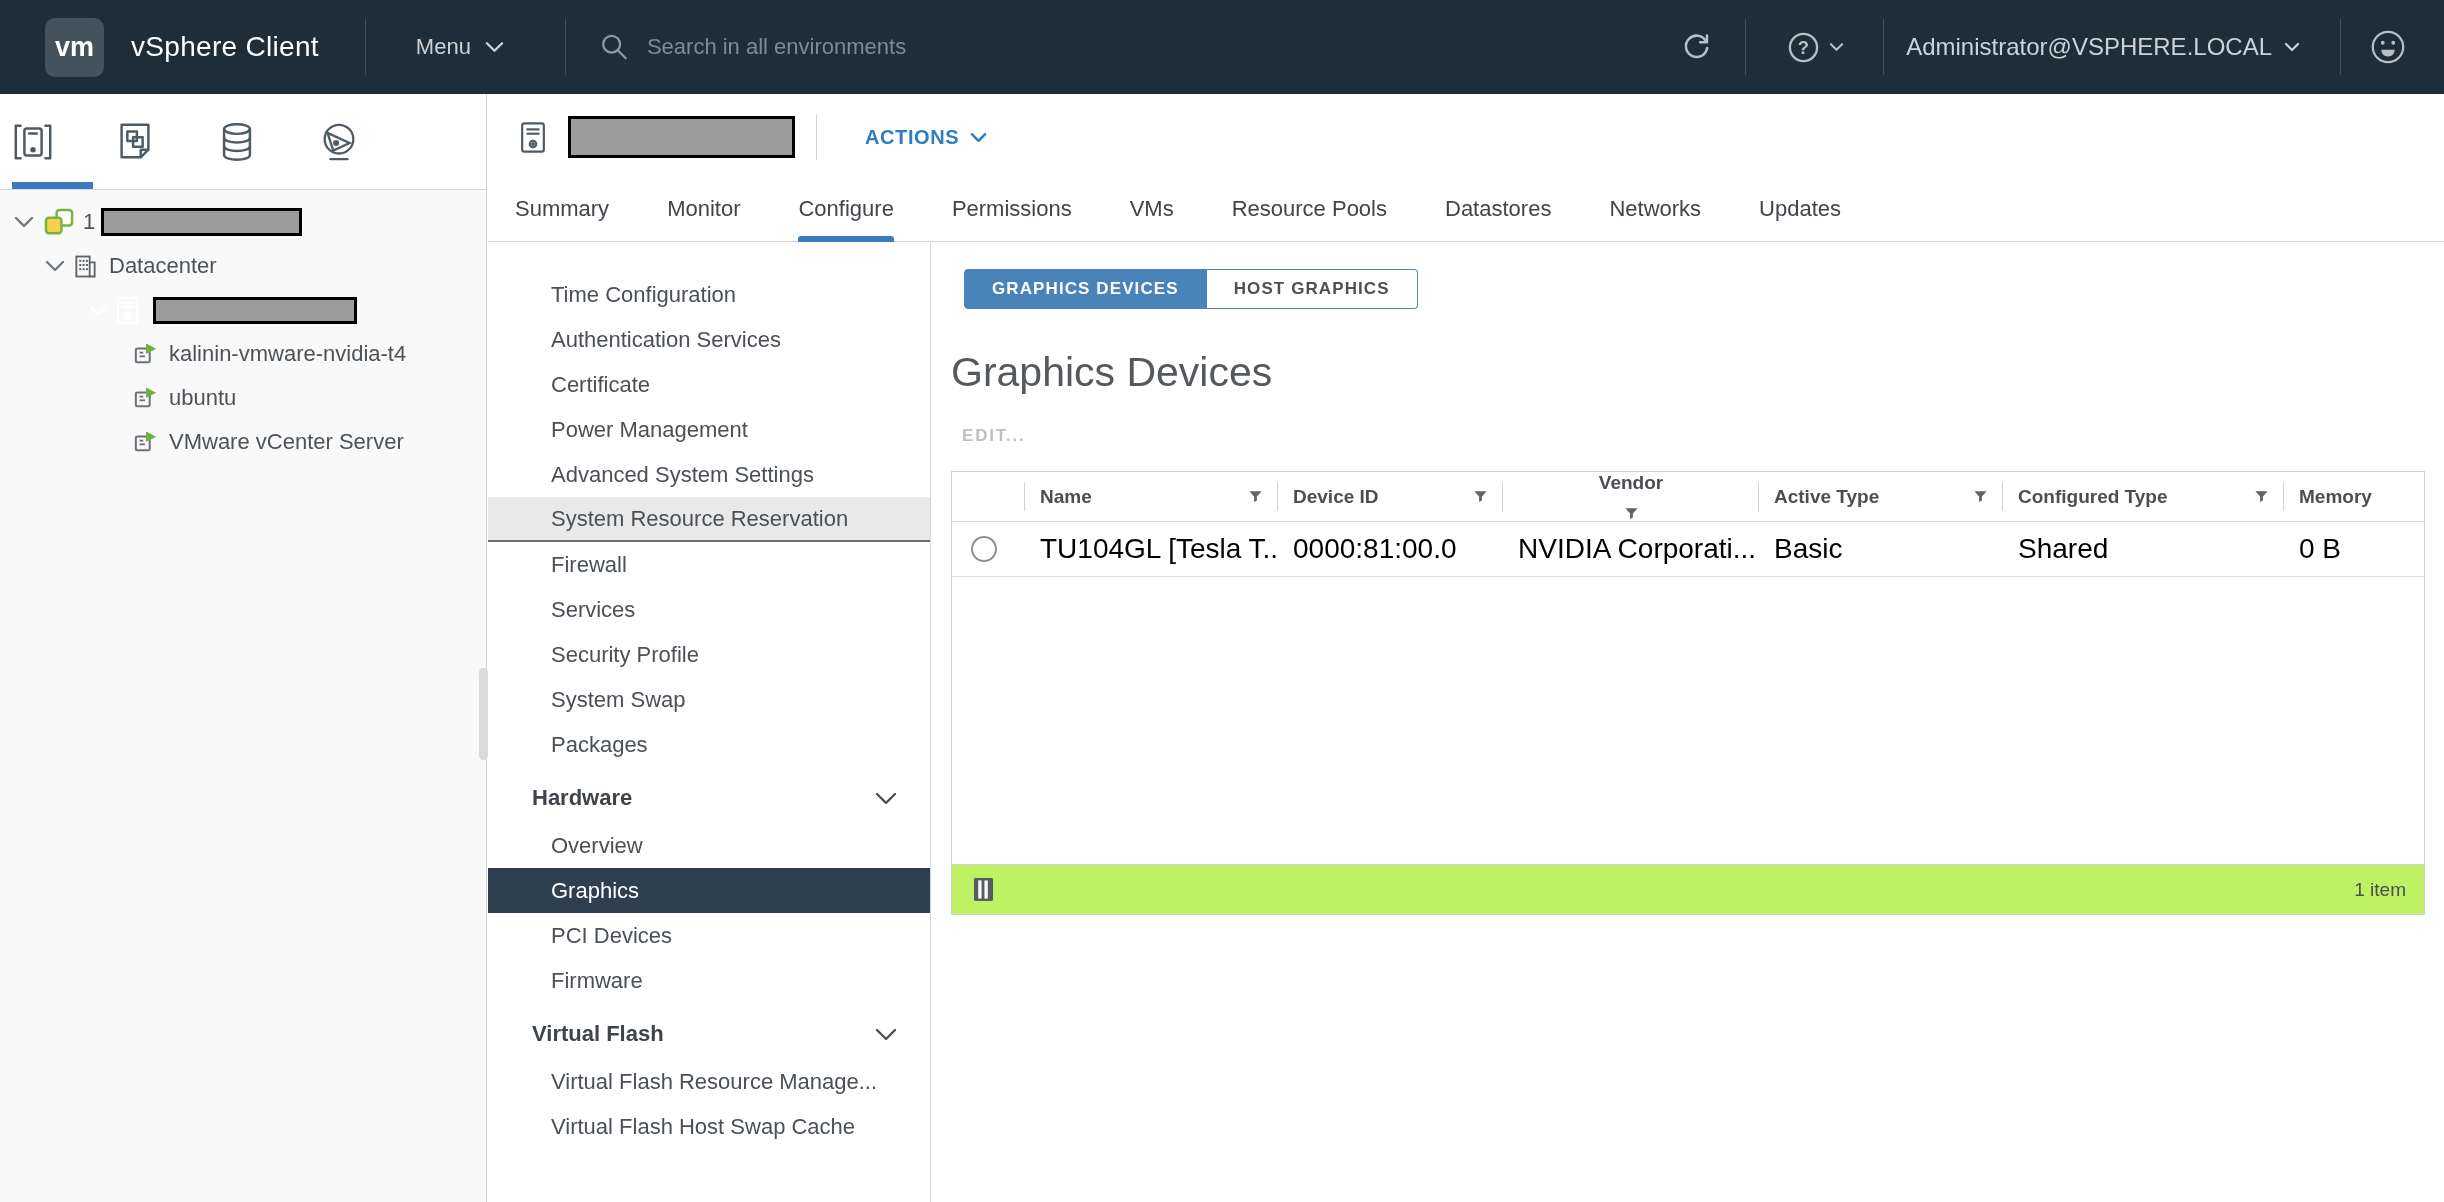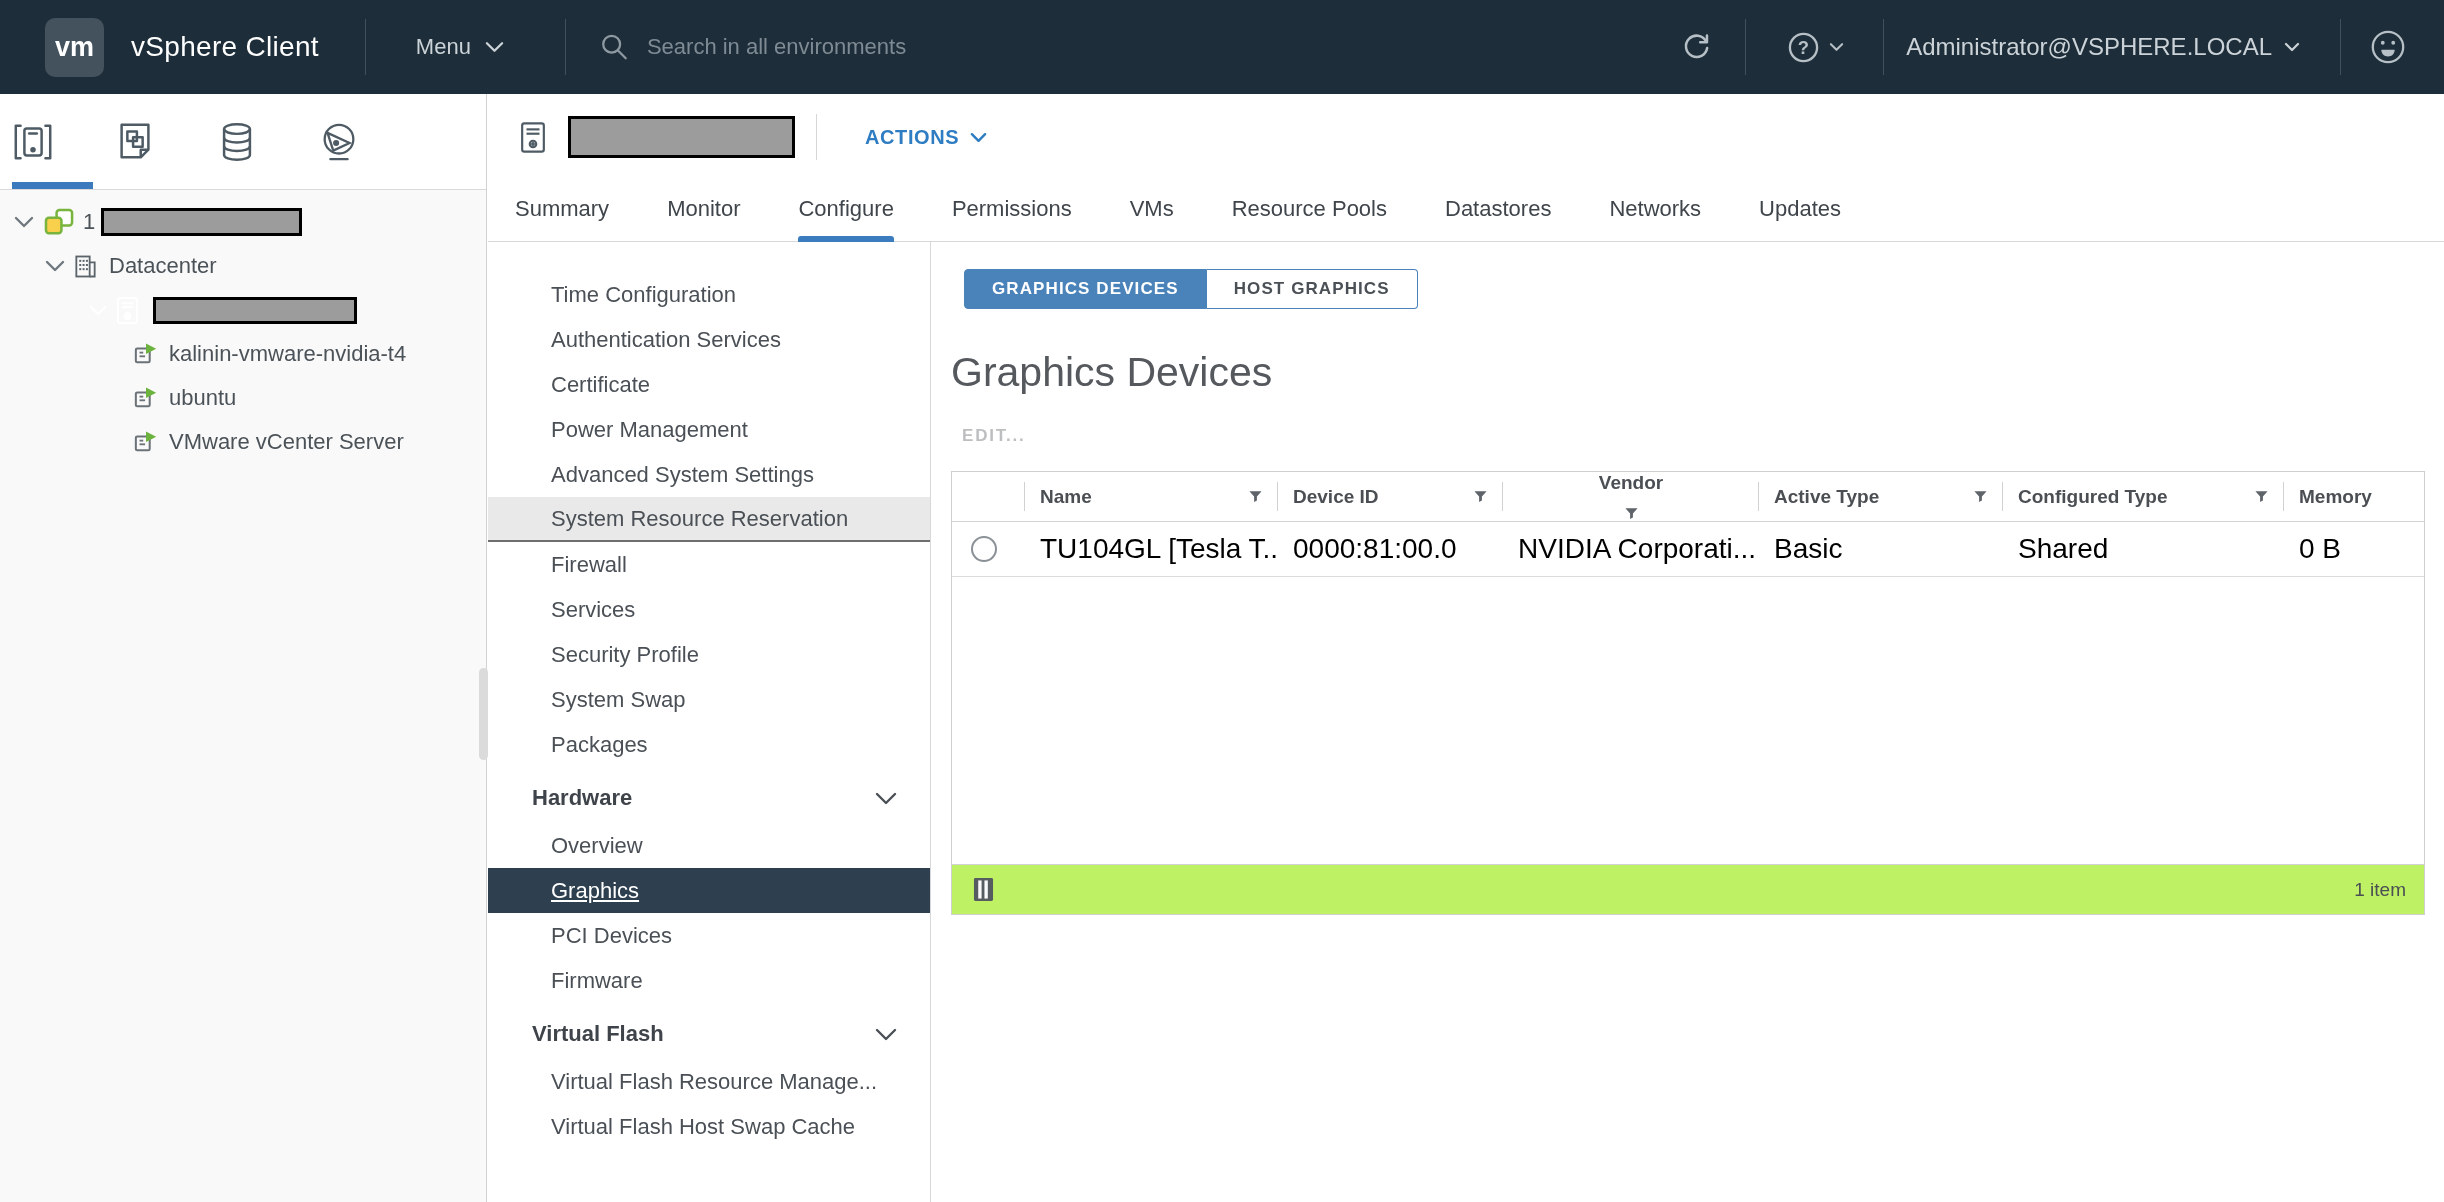--- a/index.html
+++ b/index.html
@@ -45,21 +45,21 @@
   .actions{margin-left:48px;color:#2e7cc2;font-size:20px;font-weight:600;letter-spacing:.6px;display:flex;align-items:center;gap:11px;}
   .tabs{height:62px;border-bottom:1px solid #d8d8d8;display:flex;align-items:flex-end;padding-left:27px;box-sizing:border-box;flex-shrink:0;}
   .tab{font-size:22px;color:#3f454b;margin-right:58px;padding-bottom:19px;position:relative;white-space:nowrap;}
   .tab.selected::after{content:"";position:absolute;left:0;right:0;bottom:-1px;height:6px;background:#3a7cbe;border-radius:3px 3px 0 0;}
   .content{flex:1;display:flex;min-height:0;}
   
   .subnav{width:443px;border-right:1px solid #d8d8d8;box-sizing:border-box;padding-top:30px;flex-shrink:0;}
   .sn-item{height:45px;display:flex;align-items:center;padding-left:63px;font-size:22px;color:#4a5056;box-sizing:border-box;white-space:nowrap;}
   .sn-group{height:50px;margin-top:6px;padding-left:44px;padding-right:33px;font-weight:700;color:#3f444a;
             display:flex;align-items:center;justify-content:space-between;font-size:22px;}
-  .sn-item.selected{background:#2e4050;color:#fff;text-decoration:underline;}
+  .sn-item.selected{background:#2e4050;color:#fff;}
   .sn-item.hovered{background:#e9e9e9;border-bottom:2px solid #6e6e6e;}
   
   .main{flex:1;padding:27px 19px 0 20px;box-sizing:border-box;min-width:0;}
   .toggle{display:inline-flex;margin-left:13px;}
   .tbtn{height:40px;display:flex;align-items:center;padding:0 27px;font-size:17px;letter-spacing:1.1px;font-weight:600;box-sizing:border-box;}
   .tbtn.on{background:#4a82ba;color:#fff;border:1px solid #4a82ba;border-radius:4px 0 0 4px;}
   .tbtn.off{background:#fff;color:#4a5056;border:1px solid #4a82ba;border-left:none;border-radius:0 4px 4px 0;}
   .panel-title{margin-top:40px;font-size:41px;font-weight:300;color:#55595d;}
   .edit-btn{margin-top:30px;margin-left:11px;font-size:17px;font-weight:600;letter-spacing:1.8px;color:#bcbec0;width:max-content;}
   .grid{margin-top:25px;border:1px solid #cfcfcf;}

